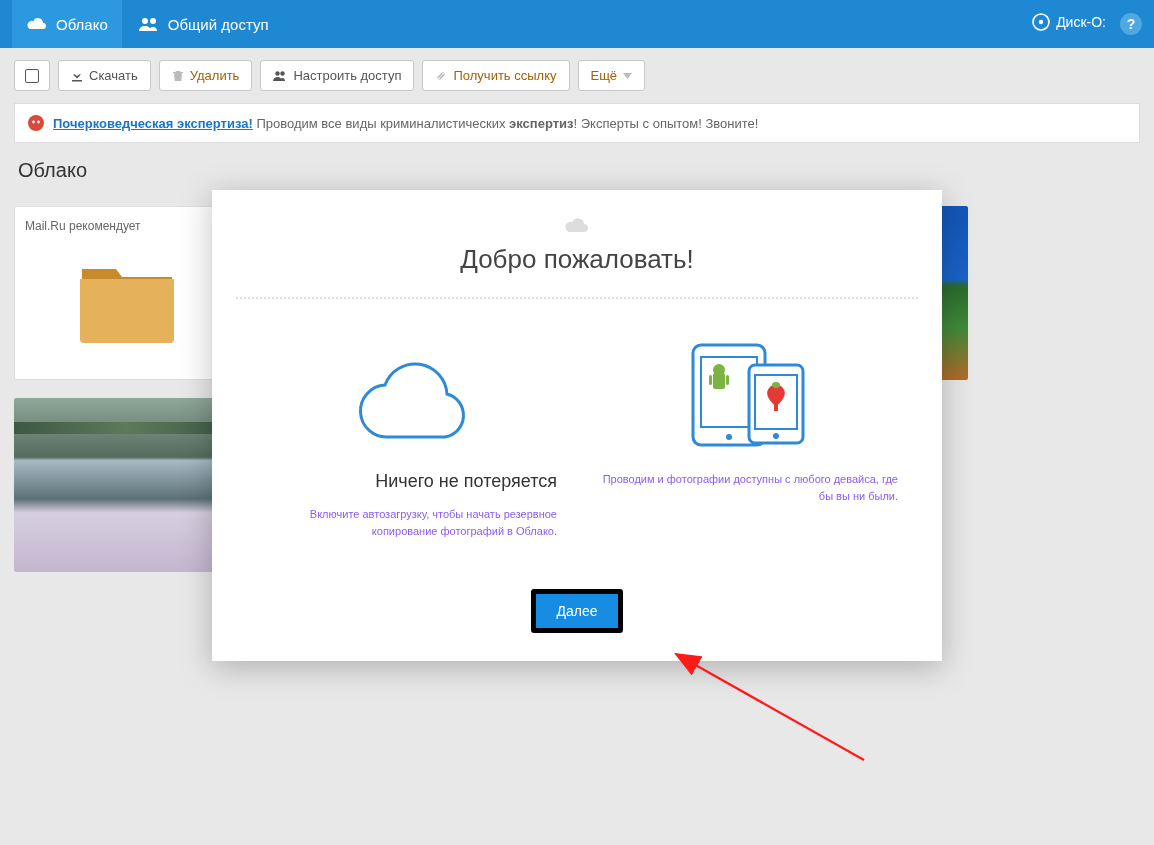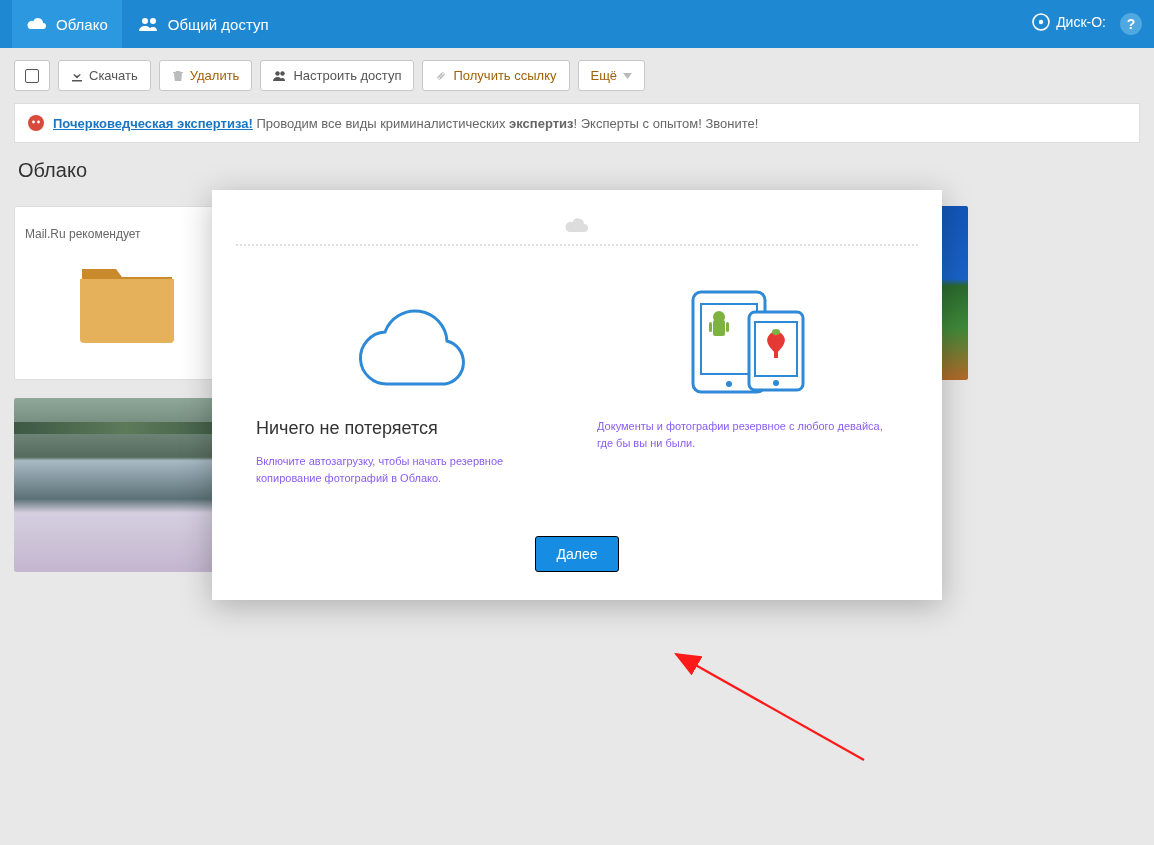--- a/index.html
+++ b/index.html
@@ -26,41 +26,41 @@
 .ad-strip a { color: #1976c4; text-decoration: underline; font-weight: bold; }
 .ad-strip b { font-weight: bold; }
 .ad-mascot { width: 18px; height: 18px; }
 
 
 .page-title { margin: 0 14px 14px; font-size: 20px; color: #333; padding: 6px 4px; }
 
 
 .grid { padding: 4px 14px; display: flex; gap: 18px; flex-wrap: wrap; }
 .tile { width: 225px; height: 174px; background: #fff; border: 1px solid #ddd; border-radius: 2px; position: relative; overflow: hidden; cursor: pointer; }
-.tile-label { position: absolute; top: 20px; left: 10px; font-size: 12px; color: #666; }
+.tile-label { position: absolute; top: 12px; left: 10px; font-size: 12px; color: #666; }
 .tile-check { position: absolute; top: 8px; right: 10px; width: 12px; height: 12px; border: 1px solid #999; border-radius: 2px; }
 .folder-glyph { position: absolute; left: 50%; top: 56%; transform: translate(-50%,-50%); }
 .thumb-lake { width: 225px; height: 174px; background: linear-gradient(to bottom, #8fa89a 0%, #556b5d 34%, #a8bac4 36%, #5b7177 58%, #d6cfe0 66%, #c3b6cf 100%); position: relative; }
 .thumb-lake::before { content:""; position:absolute; top:24px; left:0; right:0; height:12px; background: linear-gradient(to right, #3d5844, #5d7a5a, #3d5844); }
 .thumb-field { width: 225px; height: 174px; background: linear-gradient(to bottom, #1355b8 0%, #1a63c8 42%, #2b6a2d 46%, #3f8a3a 70%, #b46a2a 100%); position: relative; }
 .thumb-field::after { content:""; position:absolute; bottom:10px; left:12px; width:56px; height:40px; border-radius:50% 50% 40% 40%; background:#c97a32; box-shadow: 64px 8px 0 0 #c97a32, 126px -2px 0 0 #c97a32; }
 
 
 .modal-overlay { position: absolute; inset: 0; display: flex; align-items: flex-start; justify-content: center; padding-top: 190px; pointer-events:none; }
 .modal { width: 730px; background: #fff; box-shadow: 0 6px 30px rgba(0,0,0,.25); padding: 26px 24px 28px; pointer-events:auto; position: relative; }
 .modal-cloud { display: flex; justify-content: center; margin-bottom: 10px; }
 .modal-title { text-align: center; font-size: 26px; color: #444; font-weight: 400; margin-bottom: 22px; }
 .modal-divider { border: none; border-top: 2px dotted #ddd; margin-bottom: 30px; }
 .features { display: flex; }
-.feature { flex: 1; text-align: left; padding: 0 20px; }
+.feature { flex: 1; text-align: right; padding: 0 20px; }
 .feature-illustration { height: 130px; display: flex; align-items: center; justify-content: center; margin-bottom: 12px; }
 .feature h3 { font-size: 18px; font-weight: 400; color: #333; margin-bottom: 14px; }
 .feature p { font-size: 11px; color: #8b5cf6; line-height: 1.5; }
 .modal-footer { margin-top: 50px; display: flex; justify-content: center; }
-.next-btn { background: #168de2; color: #fff; border: 1px solid #000000; border-radius: 3px; padding: 9px 20px; font-size: 14px; cursor: pointer; }
+.next-btn { background: #168de2; color: #fff; border: 5px solid #000000; border-radius: 3px; padding: 9px 20px; font-size: 14px; cursor: pointer; }
 
 
 .arrow-svg { position: absolute; left: 614px; top: 630px; pointer-events: none; }
 
 .ico { display: inline-flex; }
 </style>
 </head>
 <body>
 
 <div class="header">
@@ -184,20 +184,21 @@
   </div>
 </div>
 
 <div class="modal-overlay">
   <div class="modal">
     <div class="modal-cloud">
       <svg width="26" height="18" viewBox="0 0 26 18">
           <path fill="#ddd" d="M20 8a6 6 0 0 0-11.5-2A5 5 0 0 0 5 16h15a4 4 0 0 0 0-8z"></path>
         </svg>
     </div>
+    <div class="modal-title">Добро пожаловать!</div>
     <hr class="modal-divider">
     <div class="features">
       <div class="feature">
         <div class="feature-illustration">
           <svg width="150" height="100" viewBox="0 0 150 100">
               <path fill="none" stroke="#2e8ad6" stroke-width="3" d="M115 50a32 32 0 0 0-62-9 26 26 0 0 0 3 52h57a22 22 0 0 0 2-43z"></path>
             </svg>
         </div>
         <h3>Ничего не потеряется</h3>
         <p>Включите автозагрузку, чтобы начать резервное копирование фотографий в Облако.</p>
@@ -217,21 +218,21 @@
                 <rect x="-10" y="-6" width="3" height="10" rx="1.5" fill="#7cb342"></rect>
                 <rect x="7" y="-6" width="3" height="10" rx="1.5" fill="#7cb342"></rect>
               </g>
             <g transform="translate(93,56)">
                 <path fill="#e53935" d="M0 12C-8 4-12-2-6-8c3-3 6-1 6 2 0-3 3-5 6-2 6 6 2 12-6 20z"></path>
                 <rect x="-2" y="8" width="4" height="8" fill="#e53935"></rect>
                 <ellipse cx="0" cy="-10" rx="4" ry="3" fill="#7cb342"></ellipse>
               </g>
           </svg>
         </div>
-        <p>Документы и фотографии резервное с любого девайса, где бы вы ни были.</p>
+        <p>Проводим и фотографии доступны с любого девайса, где бы вы ни были.</p>
       </div>
     </div>
     <div class="modal-footer">
       <button class="next-btn">Далее</button>
     </div>
   </div>
 </div>
 
 <svg class="arrow-svg" width="280" height="140">
   <defs>

